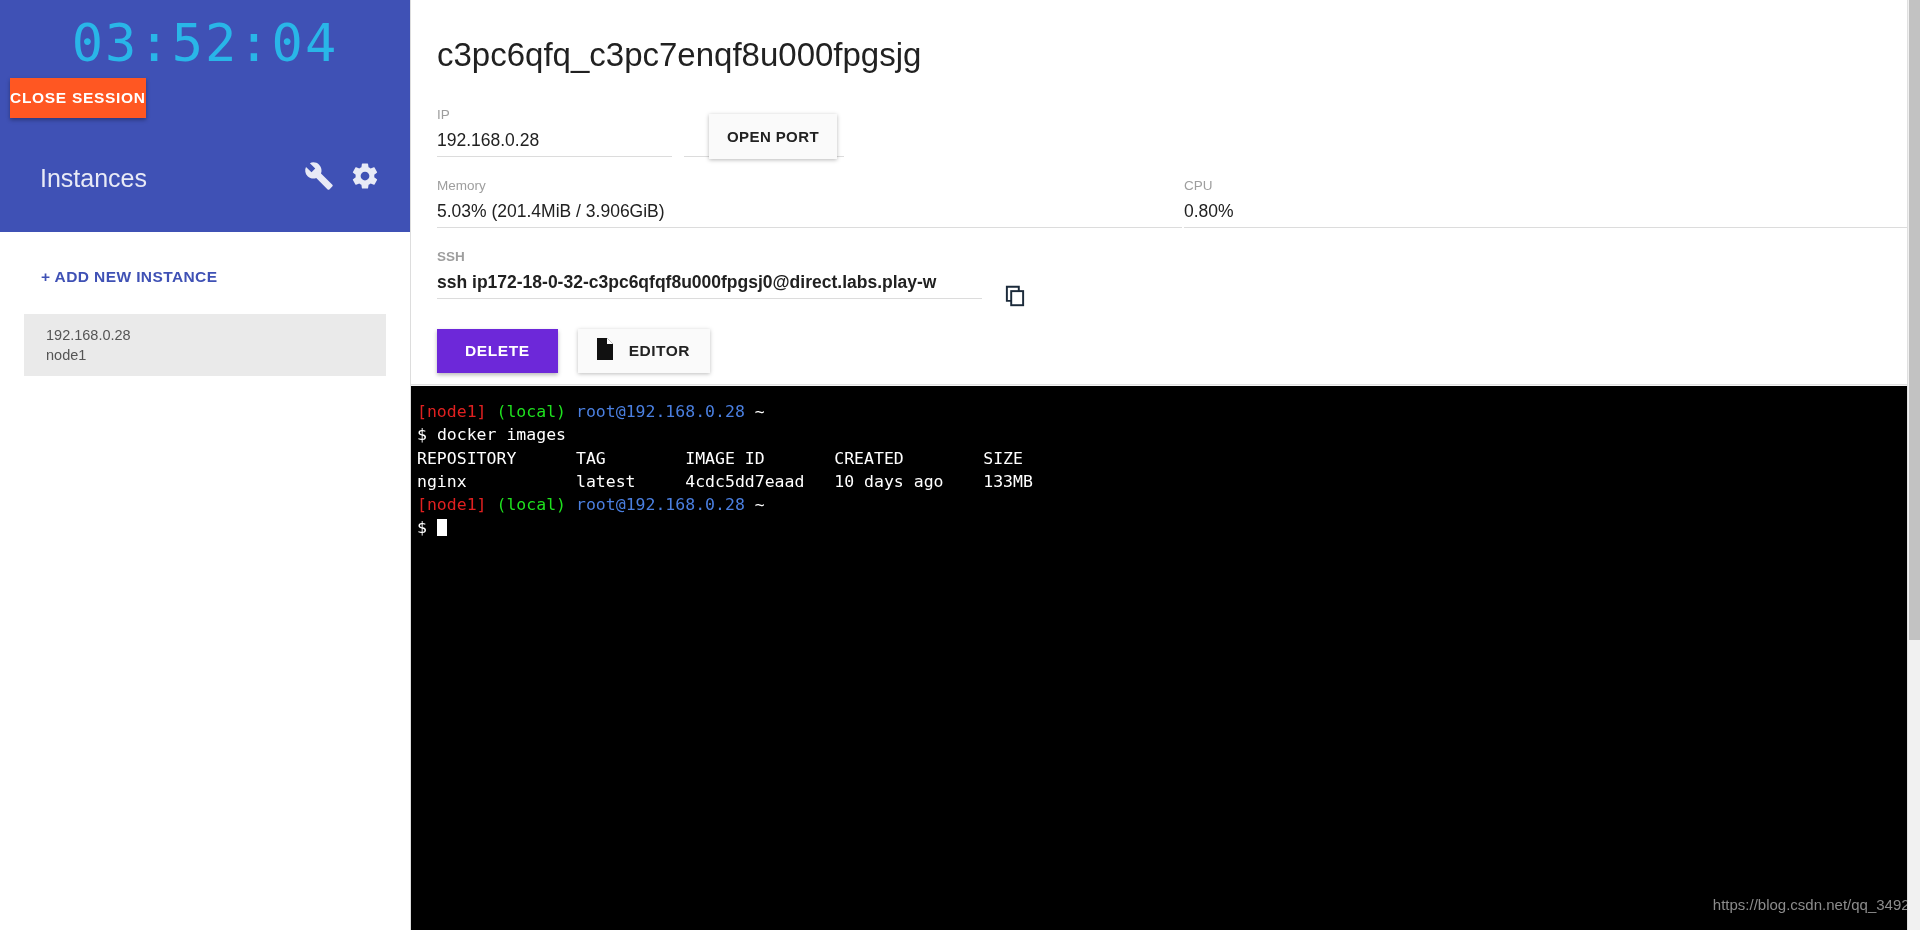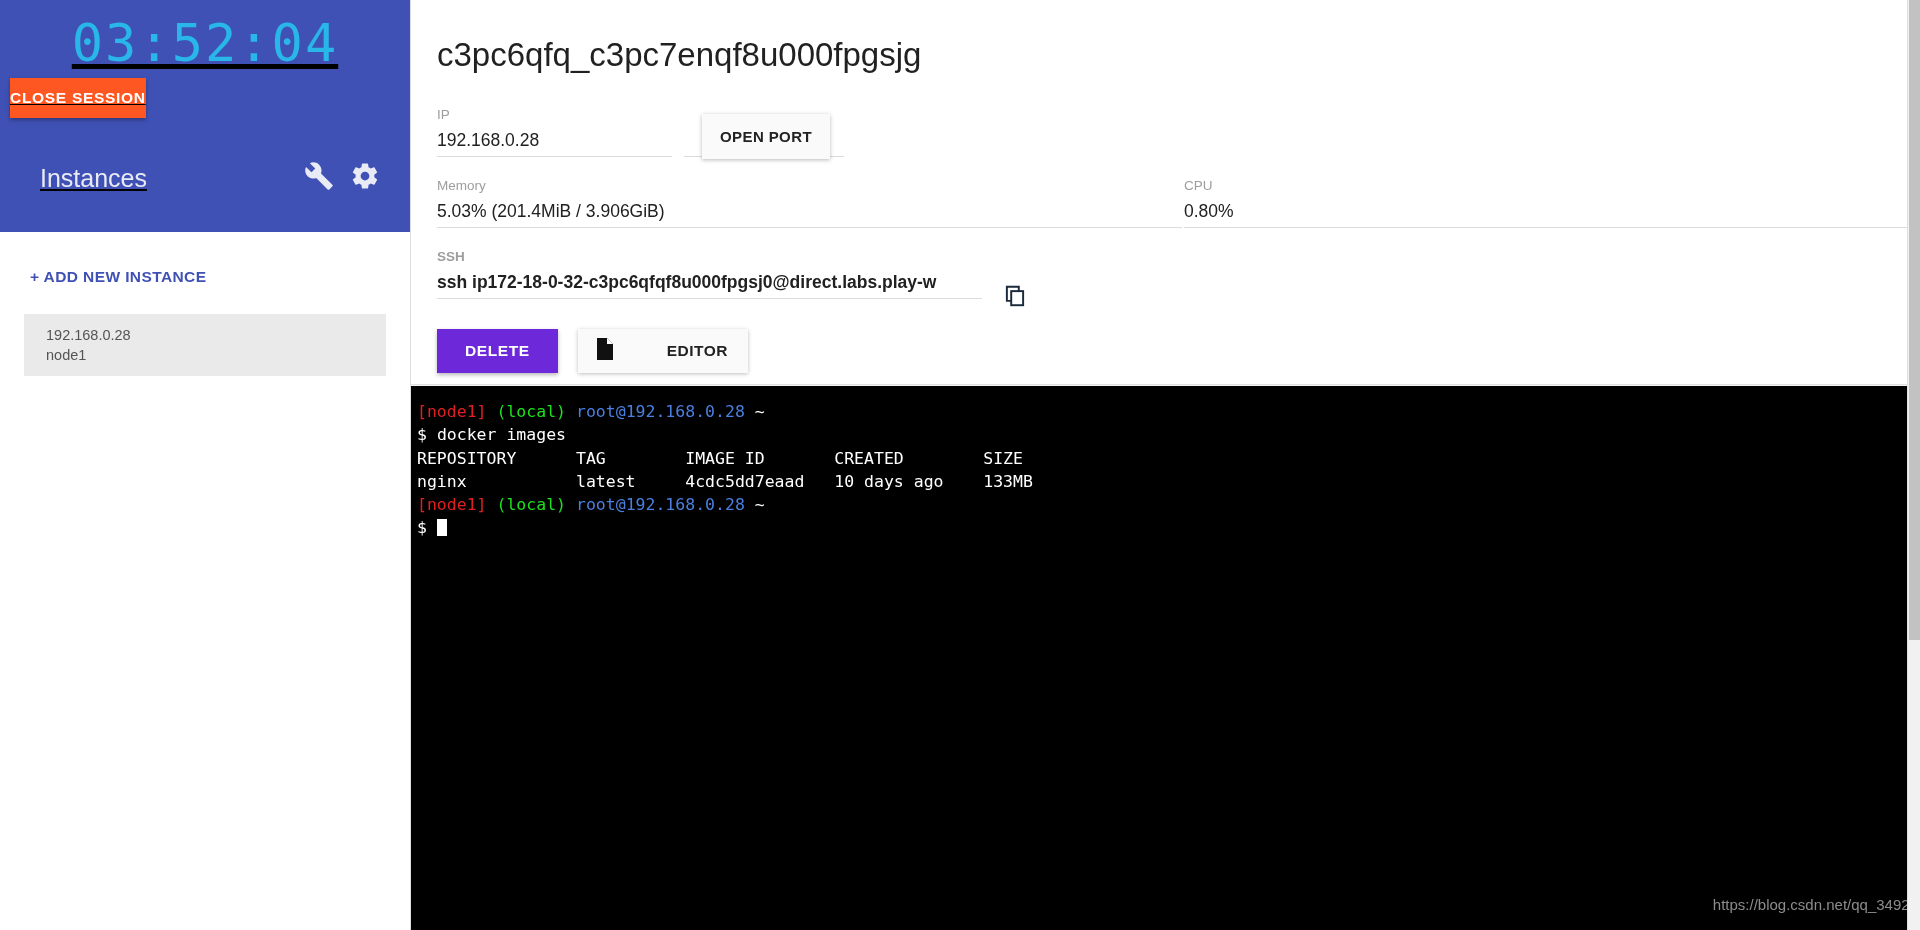--- a/index.html
+++ b/index.html
@@ -16,21 +16,20 @@
     width: 410px; height: 930px;
     background: #ffffff;
     position: relative;
     flex: 0 0 410px;
   }
   .sidebar-blue {
     background: #3f51b5;
     padding: 0;
     height: 232px;
     position: relative;
-    text-decoration: underline;
   }
   .timer {
     color: #29b6e8;
     font-family: "DejaVu Sans Mono", monospace;
     font-size: 52px;
     letter-spacing: 2px;
     text-align: center;
     padding-top: 8px;
     height: 78px;
     line-height: 70px;
@@ -65,20 +64,21 @@
   .tool-icon { margin-left: 16px; display: block; }
 
   .add-instance {
     color: #3f51b5;
     font-size: 15.5px;
     font-weight: bold;
     letter-spacing: 0.4px;
     padding: 36px 0 0 30px;
     cursor: pointer;
     display: inline-block;
+    margin-left: 11px;
   }
   .instance-card {
     margin: 28px 24px 0 24px;
     background: #eaeaea;
     height: 62px;
     padding: 11px 20px 0 22px;
     cursor: pointer;
   }
   .instance-ip { color: #555555; font-size: 14.5px; line-height: 20px; }
   .instance-name { color: #555555; font-size: 14.5px; line-height: 20px; }
@@ -129,21 +129,21 @@
   .f-ip { width: 235px; margin-right: 12px; }
   .f-hidden { width: 160px; }
   .f-hidden .field-value { border-bottom: 1px solid #dcdcdc; }
   .f-mem { width: 745px; margin-right: 2px; }
   .f-cpu { width: 745px; }
   .f-ssh { width: 545px; font-weight: bold; }
   .ssh-row { display: flex; align-items: flex-end; }
 
   .open-port-btn {
     position: absolute;
-    left: 265px;
+    left: 272px;
     top: 14px;
     background: #fafafa;
     border: none;
     box-shadow: 0 1px 4px rgba(0,0,0,0.28);
     font-size: 15px;
     font-weight: bold;
     letter-spacing: 0.4px;
     color: #222222;
     padding: 14px 18px;
     cursor: pointer;
@@ -178,21 +178,20 @@
     padding: 0 20px 0 16px;
     margin-left: 20px;
     font-size: 15.5px;
     font-weight: bold;
     letter-spacing: 0.5px;
     box-shadow: 0 1px 4px rgba(0,0,0,0.26);
     cursor: pointer;
     display: flex;
     align-items: center;
     font-family: "Liberation Sans", sans-serif;
-    gap: 38px;
   }
   .btn-editor .doc-icon { margin-right: 13px; display: block; }
 
   
   .terminal {
     background: #000000;
     position: absolute;
     left: 0; right: 0;
     top: 386px;
     bottom: 0;

